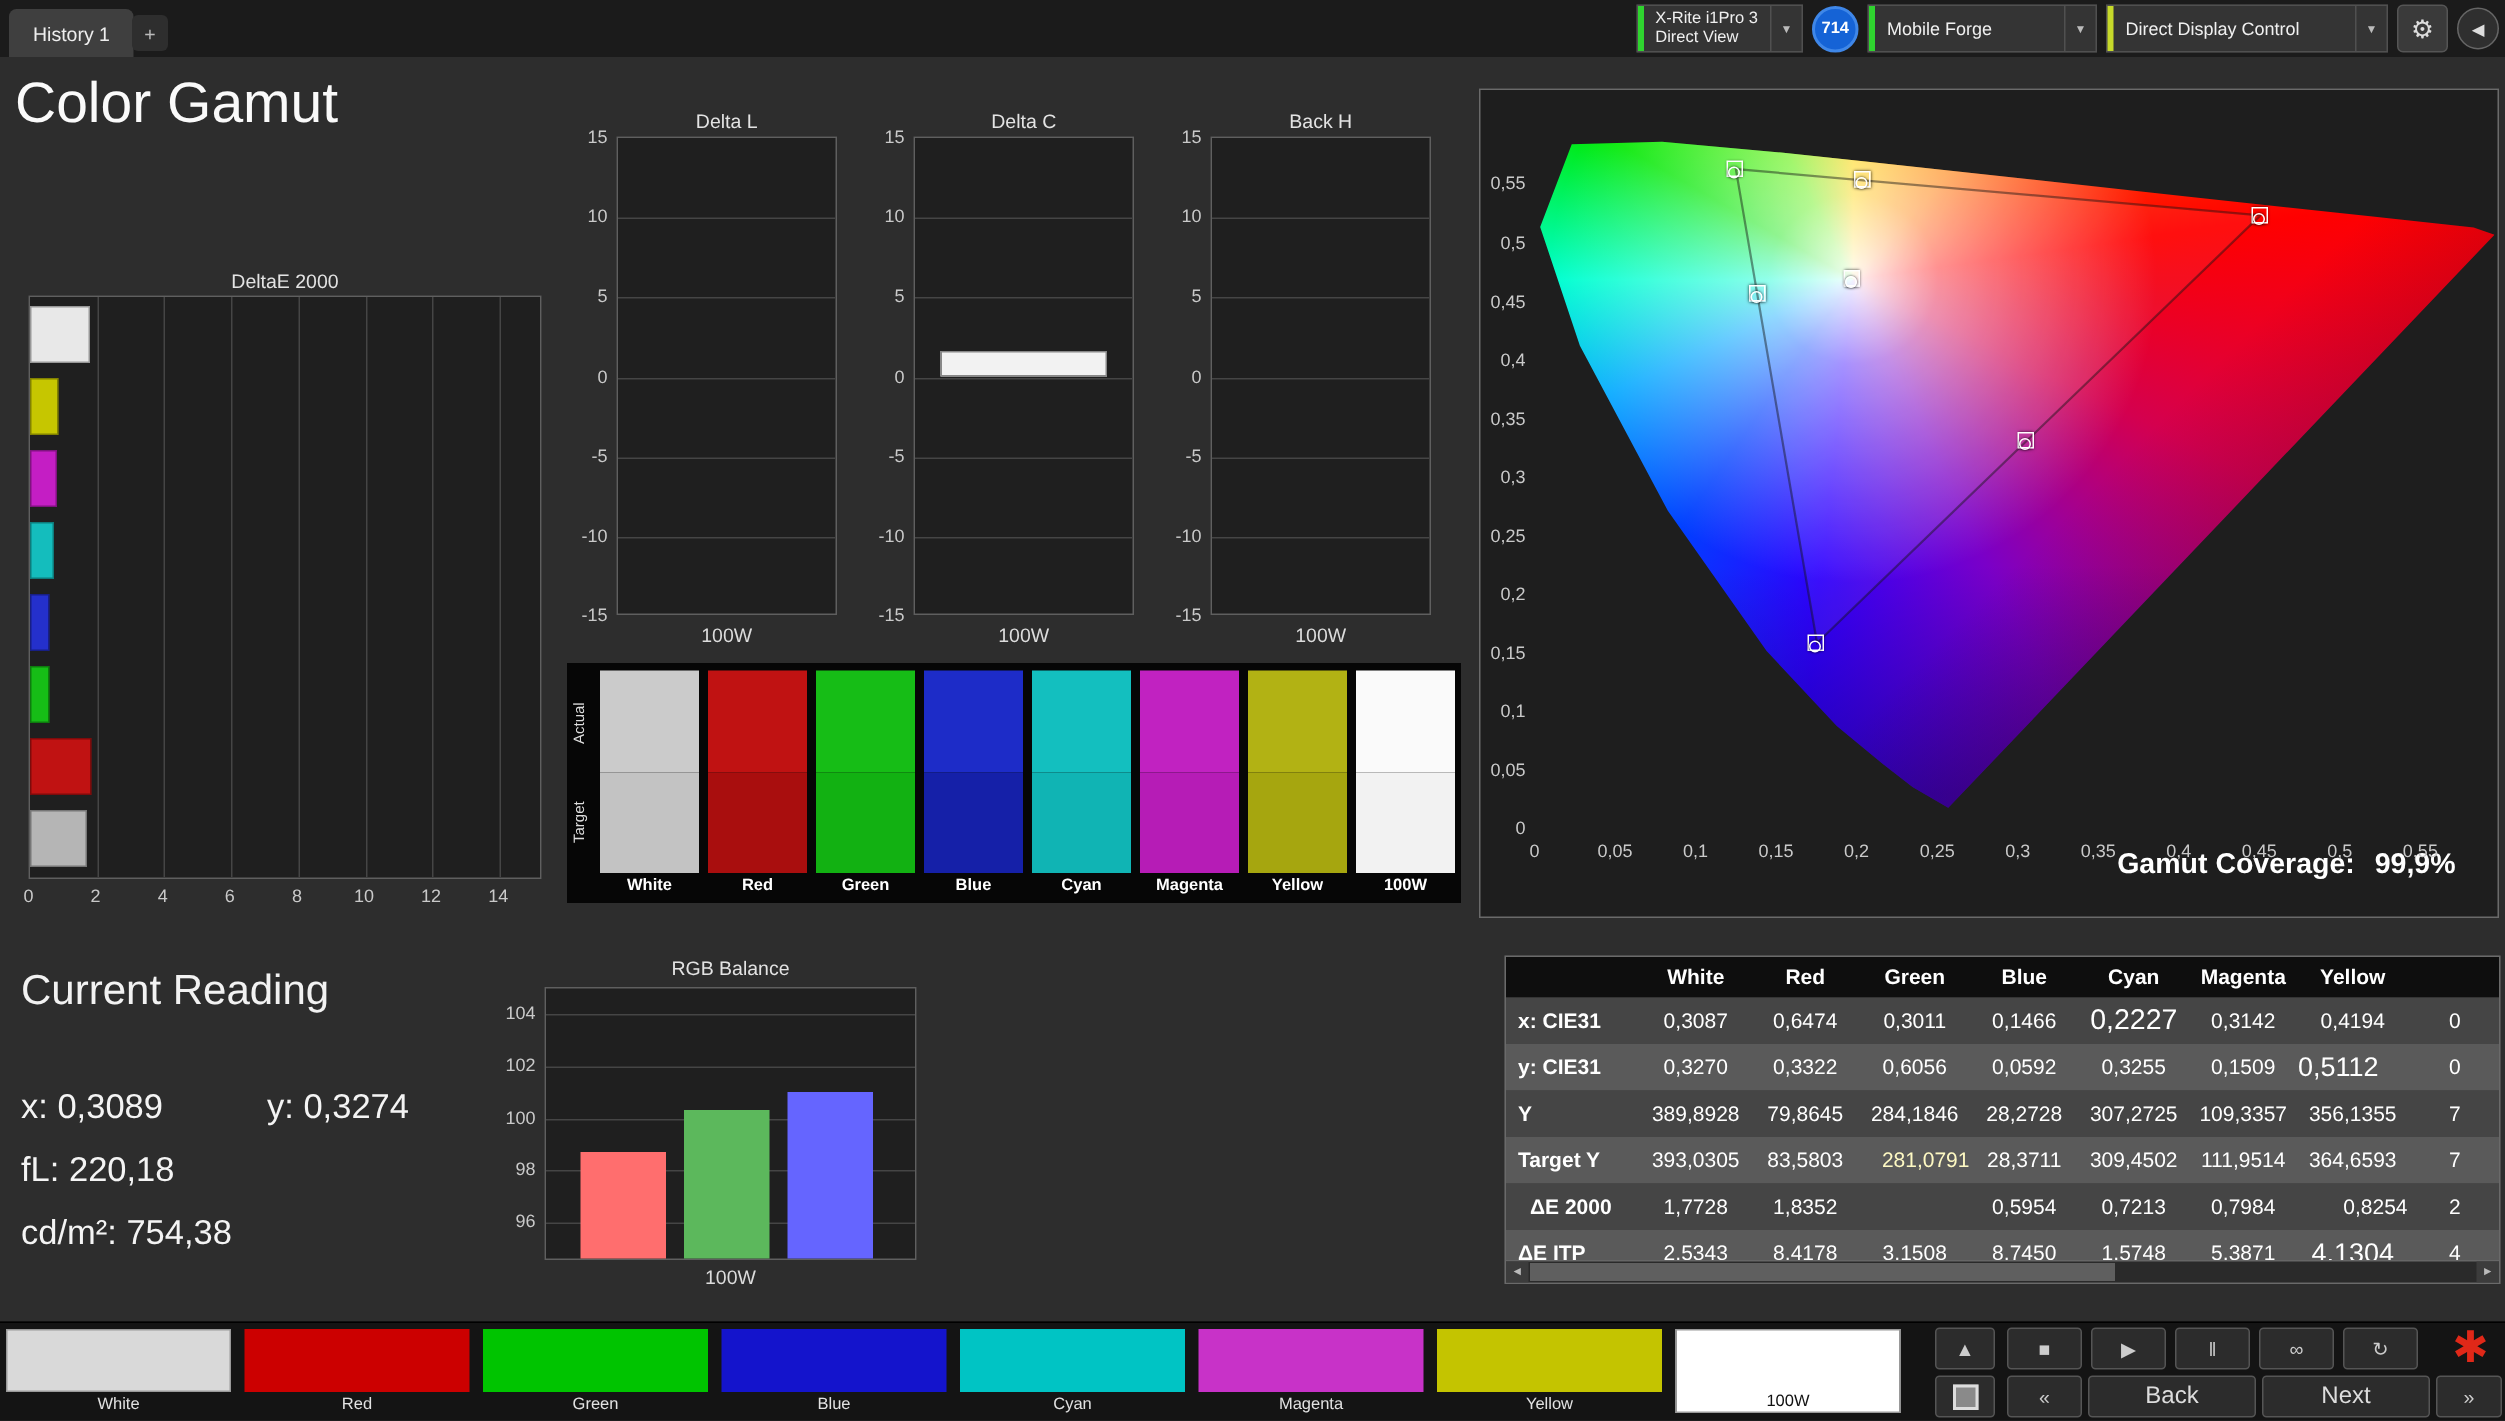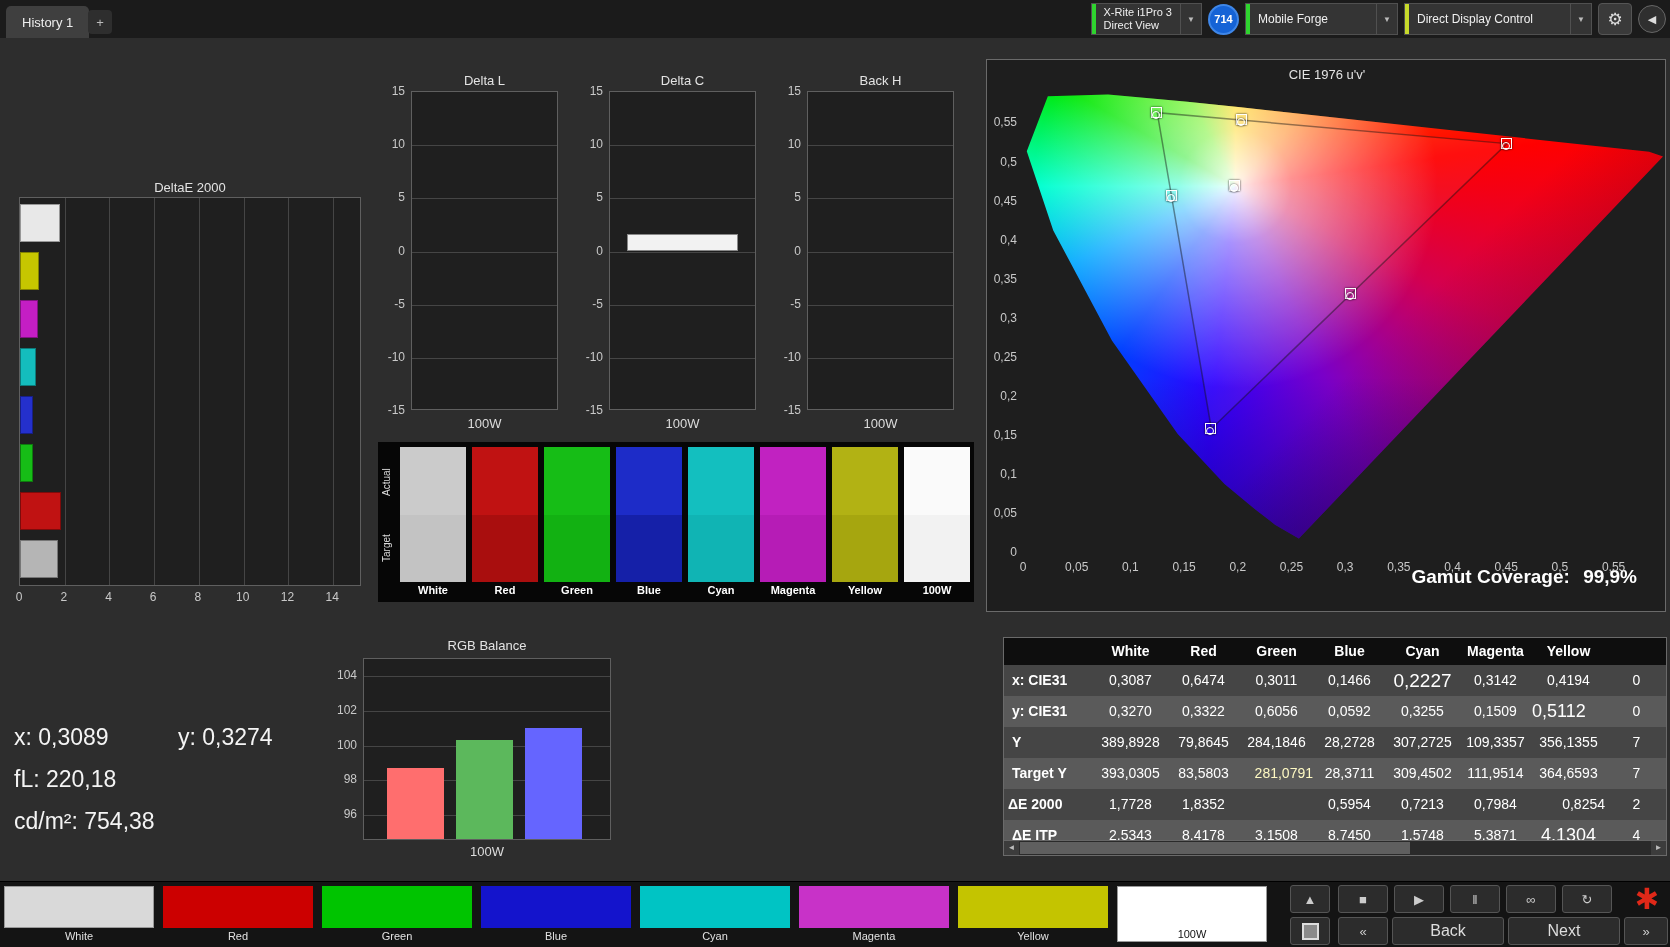--- a/index.html
+++ b/index.html
@@ -118,20 +118,21 @@
       </div>
       <div class="icon-btn">
         <span>⚙</span>
       </div>
       <div class="circle-btn">
         <span>◀</span>
       </div>
     </div>
   </header>
 
+  <div id="page-title">Color Gamut</div>
 
   <div class="panel" id="deltae-panel">
     <div class="chart-title" style="left:0;top:0;width:342px">DeltaE 2000</div>
     <div class="plot" id="deltae-plot">
         <div style="position: absolute; left: 44.7368px; top: 0px; width: 1px; height: 387px; background: rgb(69, 69, 69);"></div>
         <div style="position: absolute; left: 89.4737px; top: 0px; width: 1px; height: 387px; background: rgb(69, 69, 69);"></div>
         <div style="position: absolute; left: 134.211px; top: 0px; width: 1px; height: 387px; background: rgb(69, 69, 69);"></div>
         <div style="position: absolute; left: 178.947px; top: 0px; width: 1px; height: 387px; background: rgb(69, 69, 69);"></div>
         <div style="position: absolute; left: 223.684px; top: 0px; width: 1px; height: 387px; background: rgb(69, 69, 69);"></div>
         <div style="position: absolute; left: 268.421px; top: 0px; width: 1px; height: 387px; background: rgb(69, 69, 69);"></div>
@@ -234,21 +235,20 @@
       <div style="position: absolute; left: 382px; top: 142px; width: 66px; text-align: center; font-size: 11px; font-weight: bold; color: rgb(255, 255, 255);">Magenta</div>
       <div style="position: absolute; left: 454px; top: 5px; width: 66px; height: 68px; background: rgb(178, 178, 20);"></div>
       <div style="position: absolute; left: 454px; top: 73px; width: 66px; height: 67px; background: rgb(166, 166, 15);"></div>
       <div style="position: absolute; left: 454px; top: 142px; width: 66px; text-align: center; font-size: 11px; font-weight: bold; color: rgb(255, 255, 255);">Yellow</div>
       <div style="position: absolute; left: 526px; top: 5px; width: 66px; height: 68px; background: rgb(250, 250, 250);"></div>
       <div style="position: absolute; left: 526px; top: 73px; width: 66px; height: 67px; background: rgb(242, 242, 242);"></div>
       <div style="position: absolute; left: 526px; top: 142px; width: 66px; text-align: center; font-size: 11px; font-weight: bold; color: rgb(255, 255, 255);">100W</div>
     </div>
 
   <div class="panel" id="cie76-panel">
-    <div class="chart-title" id="cie76-title">CIE 1976 u'v'</div>
     <div id="horseshoe">
       <div class="hs-white"></div>
       <div class="hs-dark"></div>
     </div>
     <div id="gamut-coverage">
       <span>Gamut Coverage:</span>
       <span>99,9%</span>
     </div>
   <div style="position: absolute; left: 0px; top: 55.4584px; width: 30px; text-align: right; font-size: 12px; color: rgb(201, 201, 201);">0,55</div>
       <div style="position: absolute; left: 0px; top: 94.5076px; width: 30px; text-align: right; font-size: 12px; color: rgb(201, 201, 201);">0,5</div>
@@ -286,20 +286,21 @@
       <div style="position: absolute; left: 218.349px; top: 362.683px; width: 11px; height: 11px; border: 1.5px solid rgb(255, 255, 255); box-shadow: rgba(0, 0, 0, 0.8) 0px 0px 2px; box-sizing: border-box;"></div>
       <div style="position: absolute; left: 219.349px; top: 366.683px; width: 8px; height: 8px; border: 1.5px solid rgb(255, 255, 255); border-radius: 50%; box-shadow: rgba(0, 0, 0, 0.8) 0px 0px 2px; box-sizing: border-box;"></div>
       <div style="position: absolute; left: 178.51px; top: 130.34px; width: 11px; height: 11px; border: 1.5px solid rgb(255, 255, 255); box-shadow: rgba(0, 0, 0, 0.8) 0px 0px 2px; box-sizing: border-box;"></div>
       <div style="position: absolute; left: 179.51px; top: 134.34px; width: 8px; height: 8px; border: 1.5px solid rgb(255, 255, 255); border-radius: 50%; box-shadow: rgba(0, 0, 0, 0.8) 0px 0px 2px; box-sizing: border-box;"></div>
       <div style="position: absolute; left: 357.517px; top: 228.431px; width: 11px; height: 11px; border: 1.5px solid rgb(255, 255, 255); box-shadow: rgba(0, 0, 0, 0.8) 0px 0px 2px; box-sizing: border-box;"></div>
       <div style="position: absolute; left: 358.517px; top: 232.431px; width: 8px; height: 8px; border: 1.5px solid rgb(255, 255, 255); border-radius: 50%; box-shadow: rgba(0, 0, 0, 0.8) 0px 0px 2px; box-sizing: border-box;"></div>
       <div style="position: absolute; left: 248.953px; top: 54.1935px; width: 11px; height: 11px; border: 1.5px solid rgb(255, 255, 255); box-shadow: rgba(0, 0, 0, 0.8) 0px 0px 2px; box-sizing: border-box;"></div>
       <div style="position: absolute; left: 249.953px; top: 58.1935px; width: 8px; height: 8px; border: 1.5px solid rgb(255, 255, 255); border-radius: 50%; box-shadow: rgba(0, 0, 0, 0.8) 0px 0px 2px; box-sizing: border-box;"></div>
     </div>
 
+  <div id="current-reading-title">Current Reading</div>
   <div class="reading" style="left:14px;top:724px">
     <span>x:</span> <span>0,3089</span>
   </div>
   <div class="reading" style="left:178px;top:724px">
     <span>y:</span> <span>0,3274</span>
   </div>
   <div class="reading" style="left:14px;top:766px">
     <span>fL:</span> <span>220,18</span>
   </div>
   <div class="reading" style="left:14px;top:808px">
@@ -377,21 +378,21 @@
         <div style="position: static; width: 73px; line-height: 31px; text-align: center; font-size: 14px; color: rgb(255, 255, 255); flex: 0 0 auto;">393,0305</div>
         <div style="position: static; width: 73px; line-height: 31px; text-align: center; font-size: 14px; color: rgb(255, 255, 255); flex: 0 0 auto;">83,5803</div>
         <div style="position: static; width: 73px; line-height: 31px; text-align: right; font-size: 14px; color: #fef9c3; flex: 0 0 auto;">281,0791</div>
         <div style="position: static; width: 73px; line-height: 31px; text-align: center; font-size: 14px; color: rgb(255, 255, 255); flex: 0 0 auto;">28,3711</div>
         <div style="position: static; width: 73px; line-height: 31px; text-align: center; font-size: 14px; color: rgb(255, 255, 255); flex: 0 0 auto;">309,4502</div>
         <div style="position: static; width: 73px; line-height: 31px; text-align: center; font-size: 14px; color: rgb(255, 255, 255); flex: 0 0 auto;">111,9514</div>
         <div style="position: static; width: 73px; line-height: 31px; text-align: center; font-size: 14px; color: rgb(255, 255, 255); flex: 0 0 auto;">364,6593</div>
         <div style="position: static; width: 63px; line-height: 31px; text-align: center; font-size: 14px; color: rgb(255, 255, 255); flex: 0 0 auto;">7</div>
       </div>
       <div style="position: absolute; left: 0px; top: 151px; width: 100%; height: 31px; background: rgb(69, 69, 69); display: flex;">
-        <div style="position: static; width: 90px; line-height: 31px; padding-left: 4px; box-sizing: border-box; font-weight: bold; font-size: 14px; color: rgb(255, 255, 255); flex: 0 0 auto;">ΔE 2000</div>
+        <div style="position: static; width: 90px; line-height: 31px; padding-left: 16px; box-sizing: border-box; font-weight: bold; font-size: 14px; color: rgb(255, 255, 255); flex: 0 0 auto;">ΔE 2000</div>
         <div style="position: static; width: 73px; line-height: 31px; text-align: center; font-size: 14px; color: rgb(255, 255, 255); flex: 0 0 auto;">1,7728</div>
         <div style="position: static; width: 73px; line-height: 31px; text-align: center; font-size: 14px; color: rgb(255, 255, 255); flex: 0 0 auto;">1,8352</div>
         <div style="position: static; width: 73px; line-height: 31px; text-align: center; font-size: 14px; color: rgb(255, 255, 255); flex: 0 0 auto; margin-top: 33px;">0,5845</div>
         <div style="position: static; width: 73px; line-height: 31px; text-align: center; font-size: 14px; color: rgb(255, 255, 255); flex: 0 0 auto;">0,5954</div>
         <div style="position: static; width: 73px; line-height: 31px; text-align: center; font-size: 14px; color: rgb(255, 255, 255); flex: 0 0 auto;">0,7213</div>
         <div style="position: static; width: 73px; line-height: 31px; text-align: center; font-size: 14px; color: rgb(255, 255, 255); flex: 0 0 auto;">0,7984</div>
         <div style="position: static; width: 73px; line-height: 31px; text-align: right; font-size: 14px; color: rgb(255, 255, 255); flex: 0 0 auto;">0,8254</div>
         <div style="position: static; width: 63px; line-height: 31px; text-align: center; font-size: 14px; color: rgb(255, 255, 255); flex: 0 0 auto;">2</div>
       </div>
       <div style="position: absolute; left: 0px; top: 182px; width: 100%; height: 31px; background: rgb(90, 90, 90); display: flex;">

